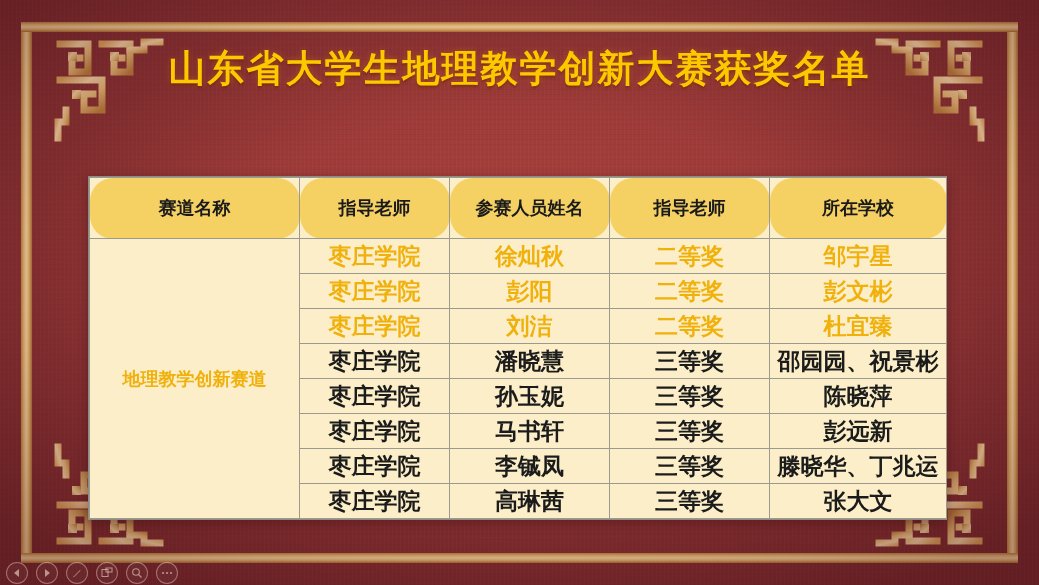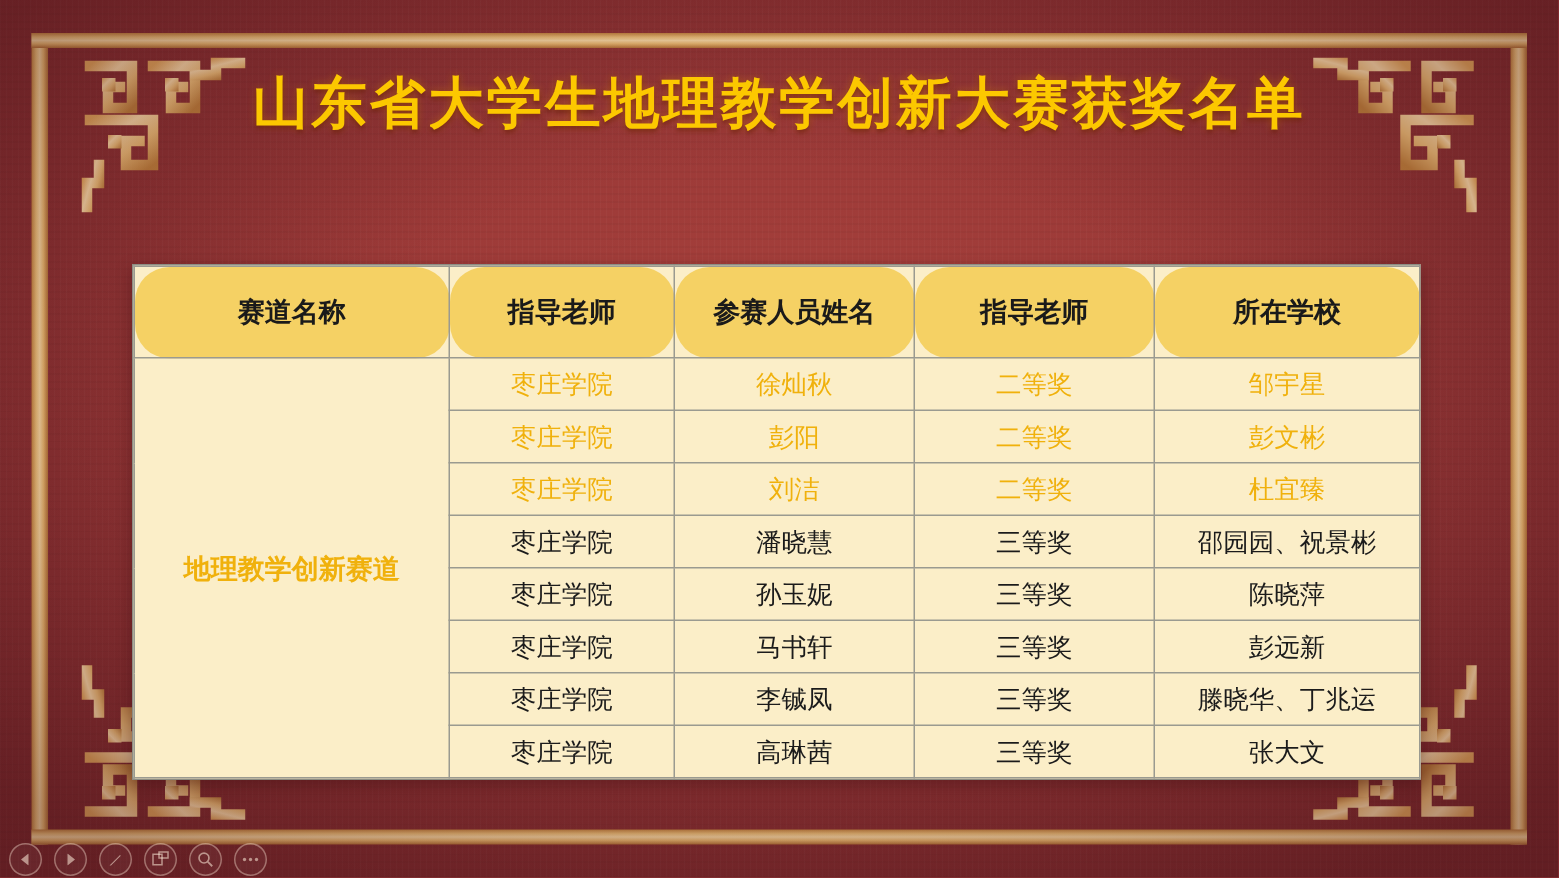--- a/index.html
+++ b/index.html
@@ -69,21 +69,21 @@
     font-family:"DejaVu Sans","Liberation Sans",sans-serif;
   }
   thead th{
     background:#f5d164;
     color:#1a1a1a;font-weight:bold;font-size:18px;
     height:58px;
     border-radius:23px;
   }
   tbody td{
     background:#fbeec8;
-    height:32px;font-size:17px;color:#1b1b1b;font-weight:normal;
+    height:32px;font-size:23px;color:#1b1b1b;font-weight:bold;
   }
   tbody tr.gold-row td{color:#f0b10c;}
   td.track-cell{
     font-weight:bold;font-size:18px;color:#141414;background:#fbeec8;
   }
   col.c1{width:210px;} col.c2{width:150px;} col.c3{width:160px;}
   col.c4{width:160px;} col.c5{width:177px;}
 
   
   #toolbar{

